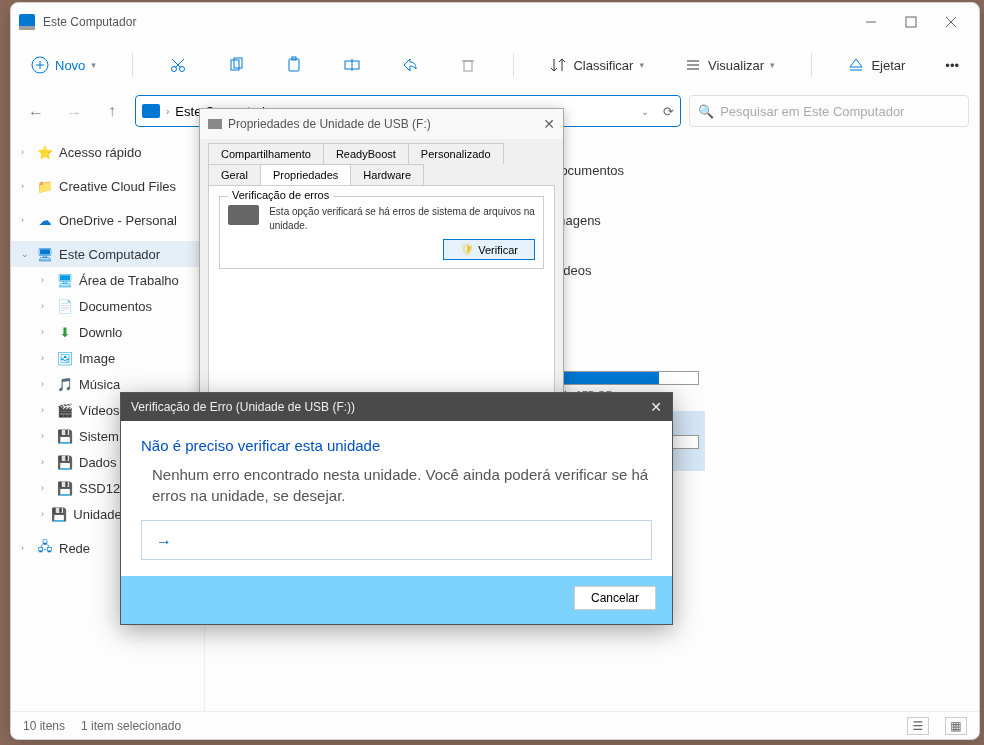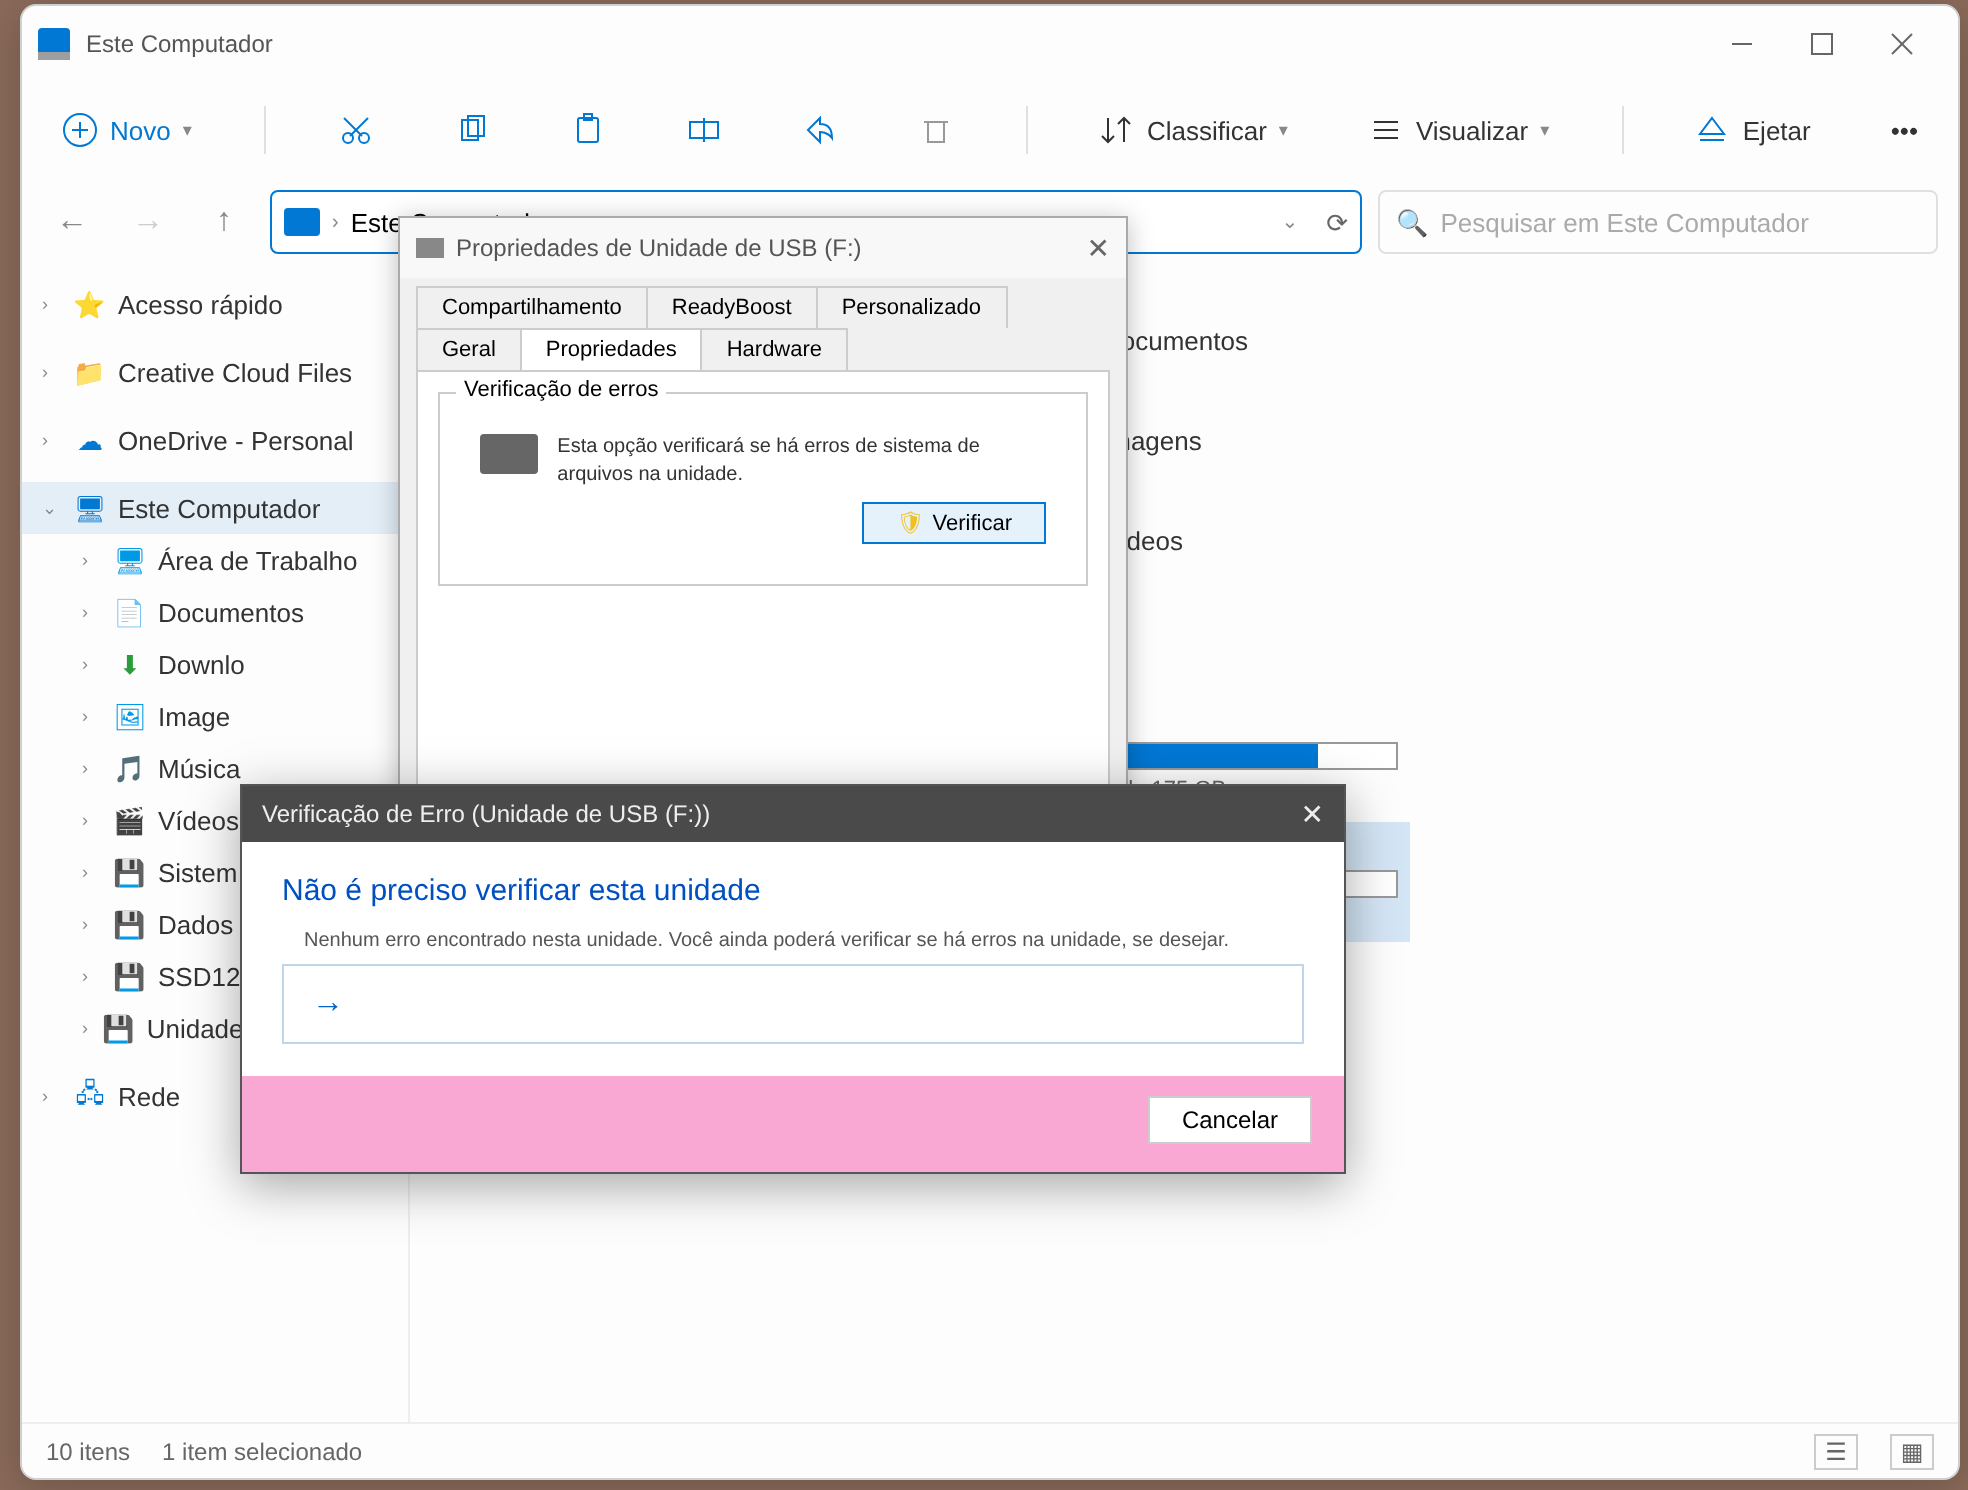--- a/index.html
+++ b/index.html
@@ -51,40 +51,40 @@
 
 .propdlg { position: absolute; left: 199px; top: 108px; width: 365px; height: 440px; background: #f0f0f0; border: 1px solid #aaa; box-shadow: 0 2px 12px rgba(0,0,0,.25); font-size: 12px; }
 .propdlg .dlgtitle { height: 30px; display: flex; align-items: center; padding: 0 8px; color: #555; background: #f8f8f8; }
 .propdlg .dlgtitle .ico { width: 14px; height: 10px; background: #888; margin-right: 6px; }
 .propdlg .dlgtitle .x { margin-left: auto; color: #666; font-size: 14px; cursor: default; }
 .tabs { display: flex; flex-wrap: wrap; padding: 4px 8px 0; }
 .tab { padding: 4px 12px; border: 1px solid #ccc; border-bottom: none; background: #f0f0f0; font-size: 11px; margin-right: -1px; cursor: default; }
 .tab.active { background: #fff; position: relative; z-index: 2; }
 .tabrow2 { width: 100%; display: flex; }
 .tabbody { background: #fff; border: 1px solid #ccc; margin: 0 8px 8px; padding: 10px; height: 340px; }
-.section { border: 1px solid #ccc; padding: 20px; margin-bottom: 10px; position: relative; }
+.section { border: 1px solid #ccc; padding: 8px; margin-bottom: 10px; position: relative; }
 .section .lbl { position: absolute; top: -8px; left: 8px; background: #fff; padding: 0 4px; font-size: 11px; }
 .section .row { display: flex; gap: 10px; align-items: flex-start; }
 .section .txt { font-size: 10px; color: #333; line-height: 1.4; }
 .btnwin { display: inline-flex; align-items: center; justify-content: center; gap: 4px; padding: 3px 16px; border: 1px solid #0078d4; background: #e5f1fb; font-size: 11px; cursor: default; margin-top: 6px; float: right; }
 .driveico { width: 36px; height: 20px; background: #666; border-radius: 2px; }
 .defragico { width: 28px; height: 28px; background: linear-gradient(135deg,#e74,#4ae,#6c4); border-radius: 4px; }
 
 
 .errdlg { position: absolute; left: 120px; top: 392px; width: 553px; border: 1px solid #555; background: #fff; box-shadow: 0 6px 24px rgba(0,0,0,.35); font-size: 12px; }
 .errdlg .hdr { height: 28px; background: #4a4a4a; color: #eee; display: flex; align-items: center; padding: 0 10px; font-size: 12px; }
 .errdlg .hdr .x { margin-left: auto; color: #eee; font-size: 14px; cursor: default; }
 .errdlg .body2 { padding: 16px 20px; }
 .errdlg h3 { margin: 0 0 10px; font-weight: normal; font-size: 15px; color: #0050c0; }
-.errdlg .desc { font-size: 10px; color: #555; line-height: 1.4; margin-bottom: 4px; padding-left: 11px; }
+.errdlg .desc { font-size: 15px; color: #555; line-height: 1.4; margin-bottom: 14px; padding-left: 11px; }
 .errdlg .action { border: 1px solid #c0d4ea; padding: 10px 14px; display: flex; gap: 12px; cursor: default; }
 .errdlg .action .arrow { color: #0066cc; font-size: 16px; }
 .errdlg .action .atitle { color: #0050c0; font-size: 13px; margin-bottom: 4px; }
 .errdlg .action .adesc { color: #555; font-size: 11px; line-height: 1.4; }
-.errdlg .ftr { padding: 10px 16px 14px; text-align: right; background: #f9a8d4; }
+.errdlg .ftr { padding: 10px 16px 14px; text-align: right; background: #7dd3fc; }
 .errdlg .ftr button { padding: 4px 16px; border: 1px solid #ccc; background: #fff; font-size: 12px; cursor: default; }
 </style>
 </head>
 <body>
 
 <div class="window">
   <div class="titlebar">
     <div class="icon"></div>
     <span>Este Computador</span>
     <div class="spacer"></div>

